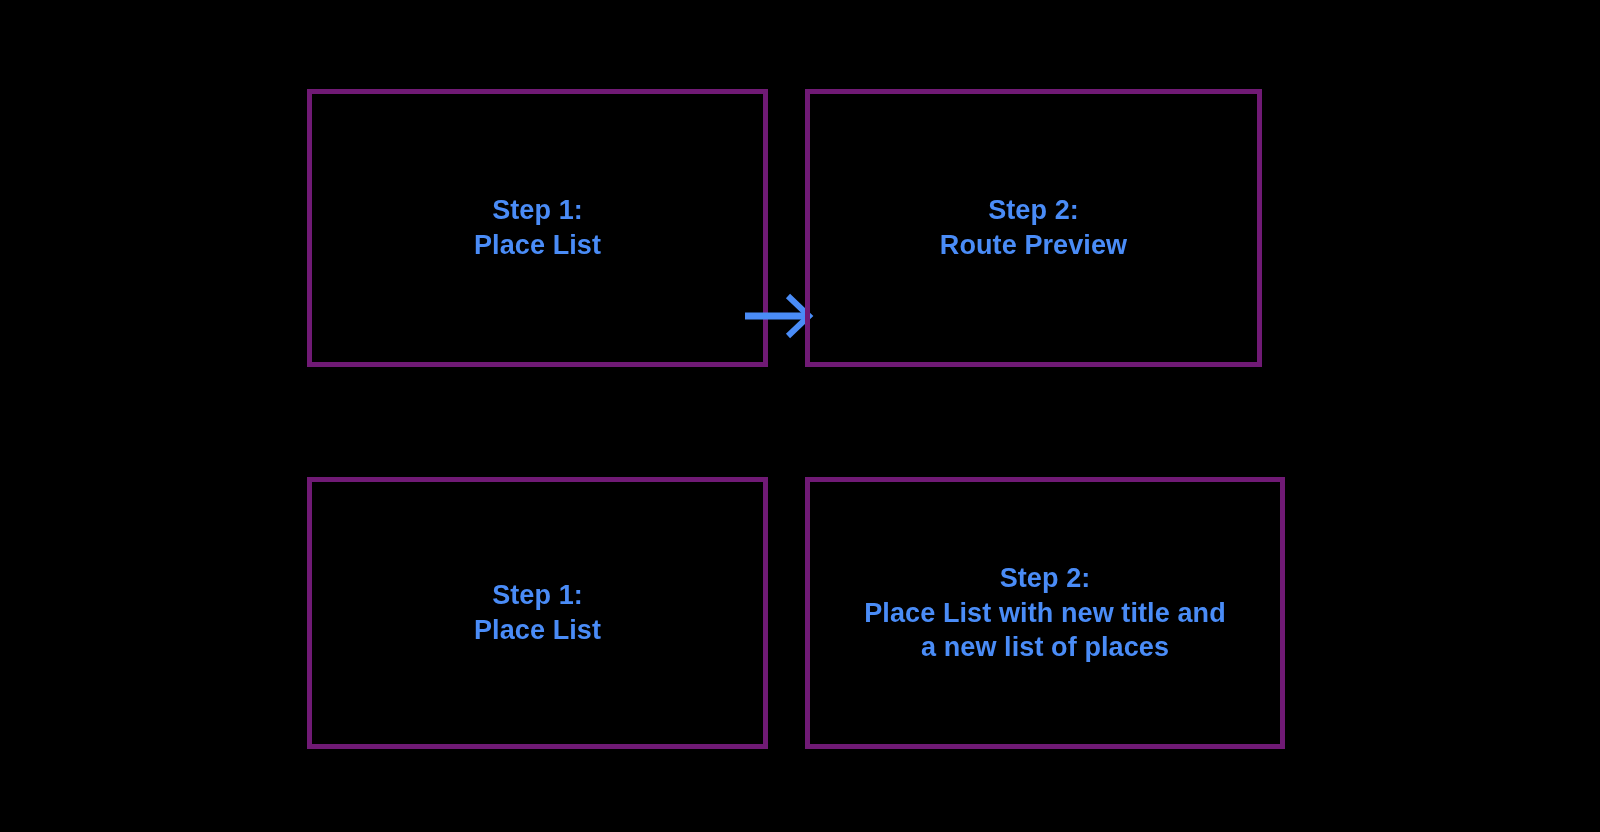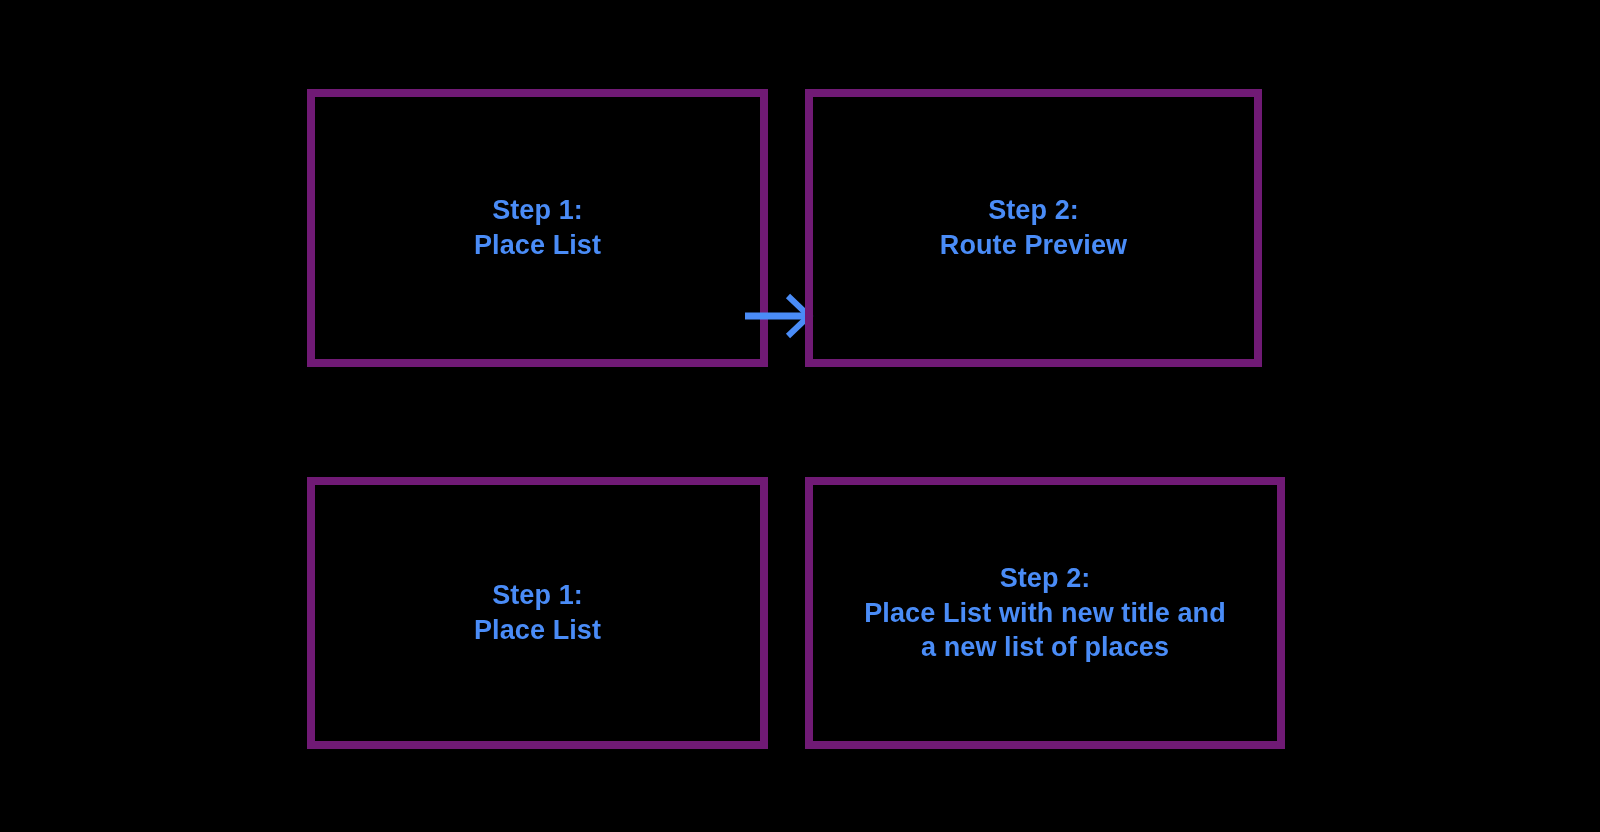--- a/index.html
+++ b/index.html
@@ -26,21 +26,21 @@
     left: 0;
     width: 1600px;
   }
   #flow-row-top    { top: 89px;  height: 278px; }
   #flow-row-bottom { top: 477px; height: 272px; }
 
   
   .step-box {
     position: absolute;
     box-sizing: border-box;
-    border: 8px solid #701a75;
+    border: 5px solid #701a75;
     background: transparent;
     display: flex;
     align-items: center;
     justify-content: center;
     text-align: center;
   }
   .step-box .step-label {
     color: #4a8cf7;
     font-family: "Liberation Sans", sans-serif;
     font-weight: bold;

